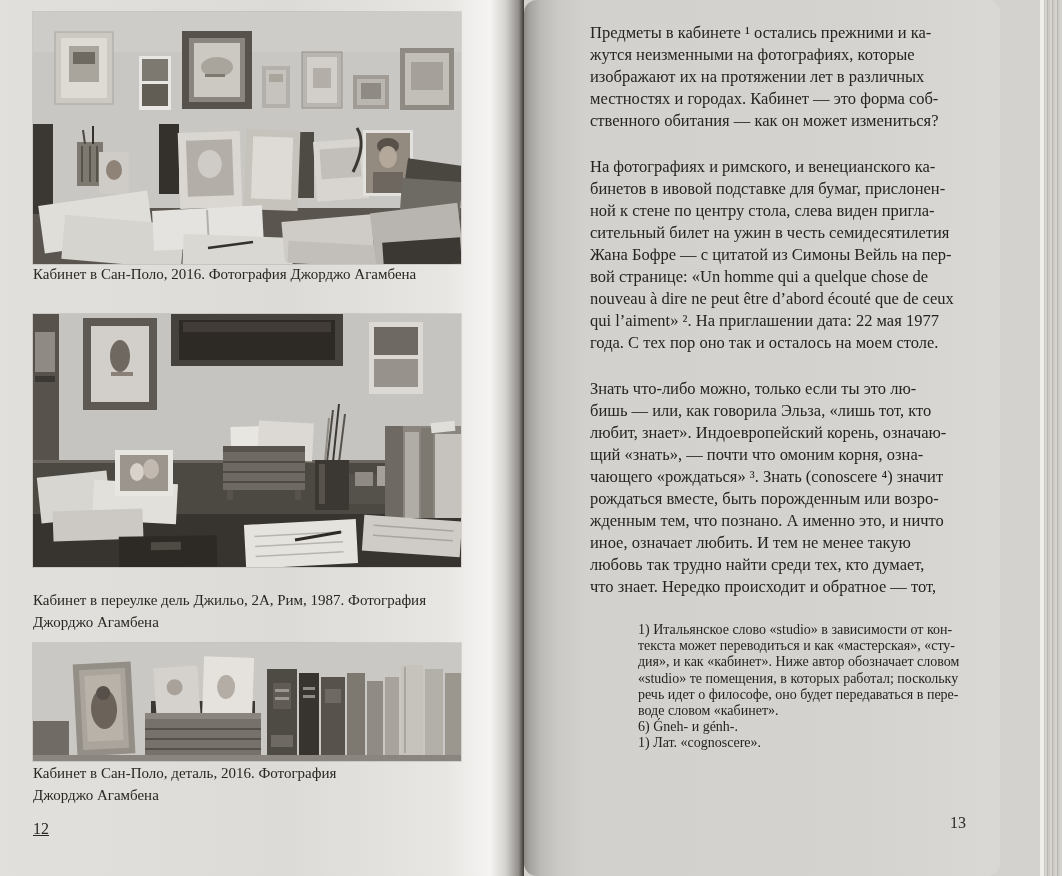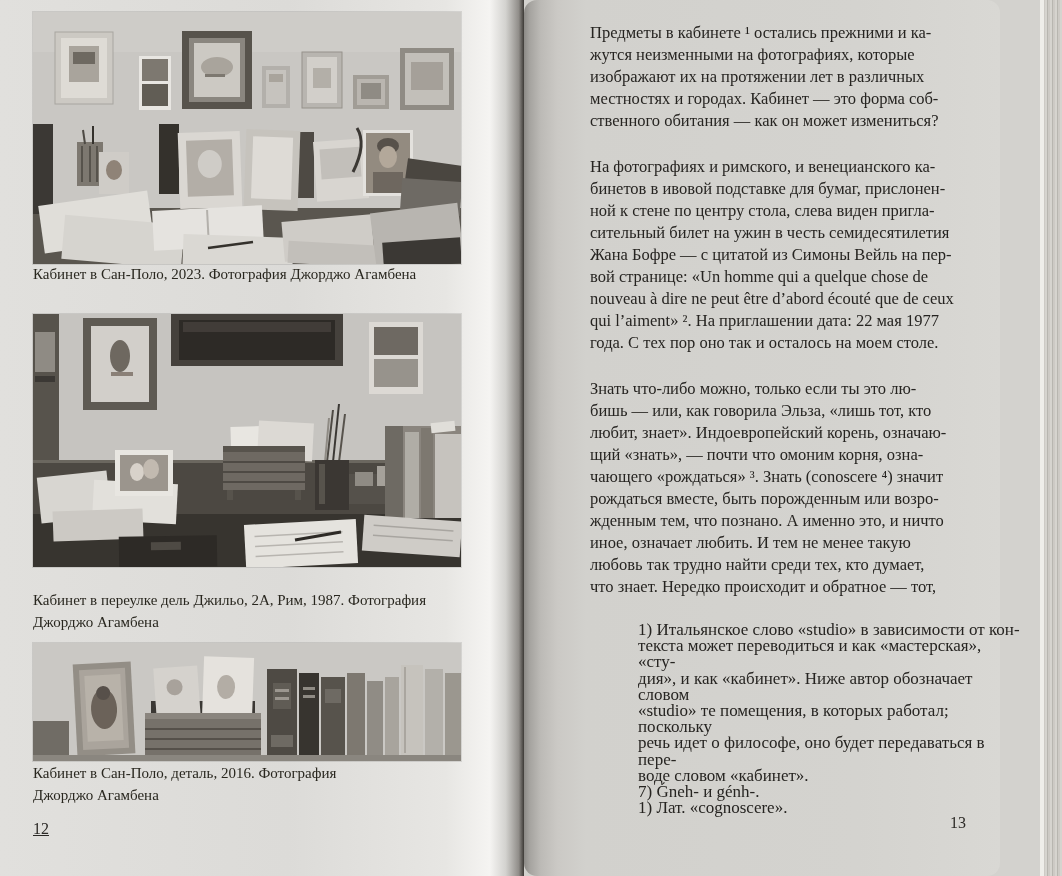--- a/index.html
+++ b/index.html
@@ -37,21 +37,21 @@
   .photo2{left:33px;top:314px;}
   .photo3{left:33px;top:643px;}
   .cap{
     position:absolute;left:33px;width:436px;
     font-size:15px;line-height:21.5px;color:#29271f;
   }
   .cap1{top:264px;} .cap2{top:571px;margin-top:19px;} .cap3{top:763px;}
   
   .text-col{position:absolute;left:66px;top:22px;width:430px;}
   .text-col p{margin:0 0 24px 0;font-size:16.5px;line-height:22px;text-align:left;}
-  .footnotes{margin:8px 0 0 48px;width:384px;font-size:17px;line-height:16.2px;}
+  .footnotes{margin:8px 0 0 48px;width:384px;font-size:14px;line-height:16.2px;}
   .footnotes .note{margin:0;}
   
   .pagenum{position:absolute;font-size:16px;color:#2b2926;}
   .pn-left{left:33px;bottom:38px;text-decoration:underline;}
   .pn-right{right:34px;bottom:44px;margin-left:21px;}
 </style>
 </head>
 <body>
 
 <div class="stage">
@@ -154,21 +154,21 @@
           </g>
         <g transform="rotate(-7 384 224)">
             <rect x="340" y="196" width="88" height="56" fill="#b8b5b0"></rect>
           </g>
         <g transform="rotate(-4 389 241)">
             <rect x="350" y="228" width="78" height="26" fill="#3b3834"></rect>
           </g>
         <line x1="175" y1="236" x2="220" y2="230" stroke="#34312c" stroke-width="2.5"></line>
       </svg>
     </figure>
-    <figcaption class="cap cap1">Кабинет в Сан-Поло, 2023. Фотография Джорджо Агамбена</figcaption>
+    <figcaption class="cap cap1">Кабинет в Сан-Поло, 2016. Фотография Джорджо Агамбена</figcaption>
 
     <figure class="photo photo2">
       <svg width="428" height="253" viewBox="0 0 428 253" aria-hidden="true">
         <rect x="0" y="0" width="428" height="253" fill="#c6c4c0"></rect>
 
         <rect x="0" y="0" width="26" height="168" fill="#57534c"></rect>
         <rect x="2" y="18" width="20" height="40" fill="#8f8b84"></rect>
         <rect x="2" y="62" width="20" height="6" fill="#3b3834"></rect>
 
         <rect x="50" y="4" width="74" height="92" fill="#5e5a53"></rect>
@@ -309,21 +309,21 @@
     <div class="pagenum pn-left">12</div>
   </div>
 
   <div class="page-right">
     <div class="text-col">
       <p>Предметы в кабинете ¹ остались прежними и ка-<br>жутся неизменными на фотографиях, которые<br>изображают их на протяжении лет в различных<br>местностях и городах. Кабинет — это форма соб-<br>ственного обитания — как он может измениться?</p>
       <p>На фотографиях и римского, и венецианского ка-<br>бинетов в ивовой подставке для бумаг, прислонен-<br>ной к стене по центру стола, слева виден пригла-<br>сительный билет на ужин в честь семидесятилетия<br>Жана Бофре — с цитатой из Симоны Вейль на пер-<br>вой странице: «Un homme qui a quelque chose de<br>nouveau à dire ne peut être d’abord écouté que de ceux<br>qui l’aiment» ². На приглашении дата: 22 мая 1977<br>года. С тех пор оно так и осталось на моем столе.</p>
       <p>Знать что-либо можно, только если ты это лю-<br>бишь — или, как говорила Эльза, «лишь тот, кто<br>любит, знает». Индоевропейский корень, означаю-<br>щий «знать», — почти что омоним корня, озна-<br>чающего «рождаться» ³. Знать (conoscere ⁴) значит<br>рождаться вместе, быть порожденным или возро-<br>жденным тем, что познано. А именно это, и ничто<br>иное, означает любить. И тем не менее такую<br>любовь так трудно найти среди тех, кто думает,<br>что знает. Нередко происходит и обратное — тот,</p>
       <div class="footnotes">
         <div class="note">1) Итальянское слово «studio» в зависимости от кон-<br>текста может переводиться и как «мастерская», «сту-<br>дия», и как «кабинет». Ниже автор обозначает словом<br>«studio» те помещения, в которых работал; поскольку<br>речь идет о философе, оно будет передаваться в пере-<br>воде словом «кабинет».</div>
-        <div class="note">7) Ǵneh- и génh-.</div>
+        <div class="note">6) Ǵneh- и génh-.</div>
         <div class="note">1) Лат. «cognoscere».</div>
       </div>
     </div>
     <div class="pagenum pn-right">13</div>
   </div>
 
   <div class="fore-edge"></div>
 </div>
 
 </body></html>

